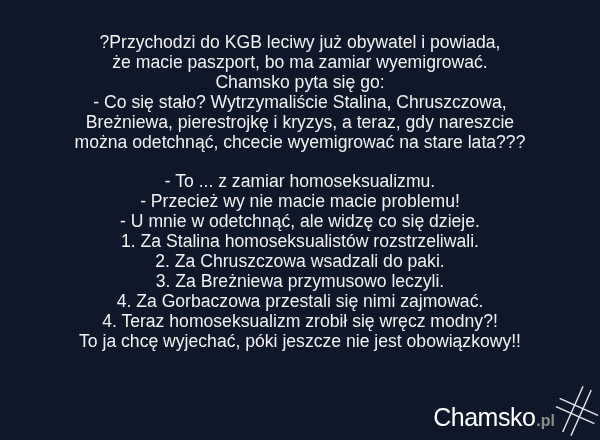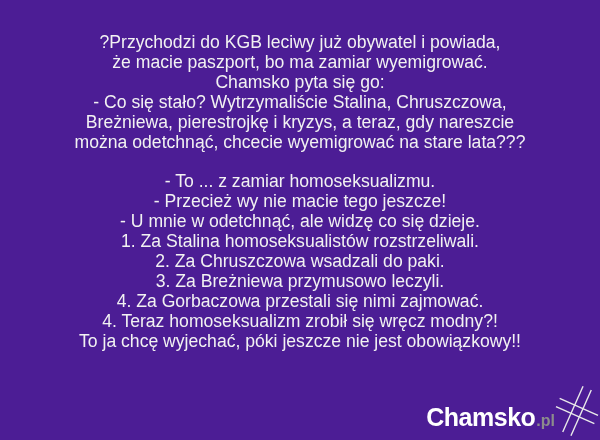--- a/index.html
+++ b/index.html
@@ -4,21 +4,21 @@
 <style>
   html, body {
     margin: 0;
     padding: 0;
     background: #000000;
   }
   .canvas {
     position: relative;
     width: 600px;
     height: 440px;
-    background: #4c1d95;
+    background: #0f172a;
     overflow: hidden;
     font-family: "Liberation Sans", sans-serif;
   }
   .text-block {
     position: absolute;
     top: 33px;
     left: 0;
     right: 0;
     text-align: center;
     color: #f2f2f2;
@@ -36,21 +36,21 @@
     display: flex;
     align-items: flex-end;
   }
   .logo-text {
     display: flex;
     align-items: baseline;
     margin-bottom: 9px;
   }
   .brand {
     color: #ffffff;
-    font-weight: 700;
+    font-weight: 400;
     font-size: 25px;
     letter-spacing: -0.5px;
     line-height: 1;
   }
   .tld {
     color: #8c8c8c;
     font-weight: 700;
     font-size: 16px;
     line-height: 1;
     margin-left: 1px;
@@ -68,21 +68,21 @@
 
   <div class="text-block">
     <div class="line">?Przychodzi do KGB leciwy już obywatel i powiada,</div>
     <div class="line">że macie paszport, bo ma zamiar wyemigrować.</div>
     <div class="line">Chamsko pyta się go:</div>
     <div class="line">- Co się stało? Wytrzymaliście Stalina, Chruszczowa,</div>
     <div class="line">Breżniewa, pierestrojkę i kryzys, a teraz, gdy nareszcie</div>
     <div class="line">można odetchnąć, chcecie wyemigrować na stare lata???</div>
     <div class="line"></div>
     <div class="line">- To ... z zamiar homoseksualizmu.</div>
-    <div class="line">- Przecież wy nie macie tego jeszcze!</div>
+    <div class="line">- Przecież wy nie macie macie problemu!</div>
     <div class="line">- U mnie w odetchnąć, ale widzę co się dzieje.</div>
     <div class="line">1. Za Stalina homoseksualistów rozstrzeliwali.</div>
     <div class="line">2. Za Chruszczowa wsadzali do paki.</div>
     <div class="line">3. Za Breżniewa przymusowo leczyli.</div>
     <div class="line">4. Za Gorbaczowa przestali się nimi zajmować.</div>
     <div class="line">4. Teraz homoseksualizm zrobił się wręcz modny?!</div>
     <div class="line">To ja chcę wyjechać, póki jeszcze nie jest obowiązkowy!!</div>
   </div>
 
   <div class="logo">

